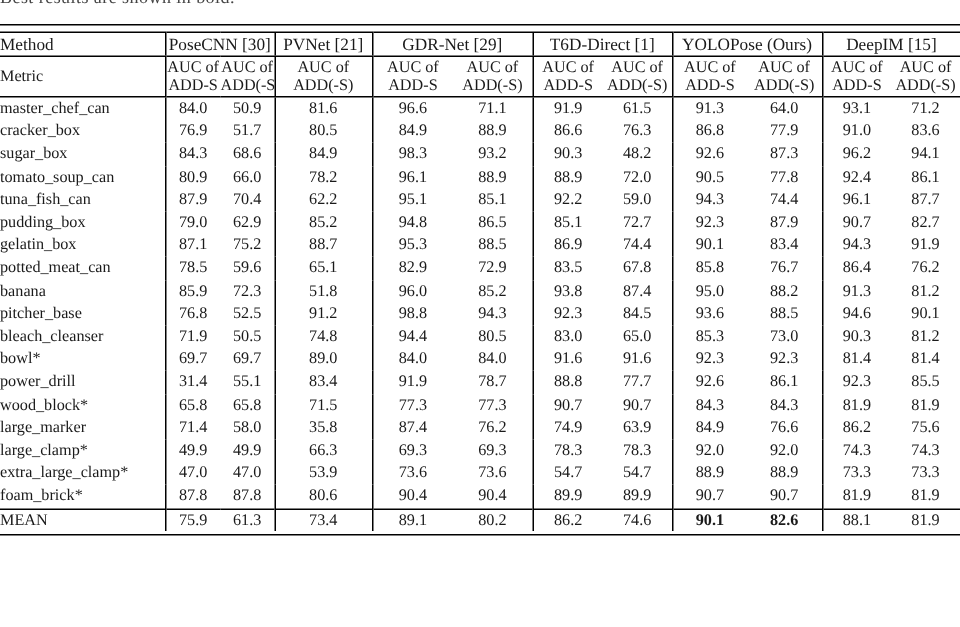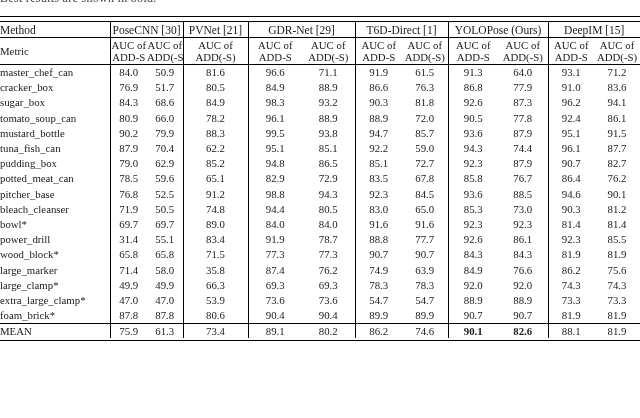--- a/index.html
+++ b/index.html
@@ -105,55 +105,41 @@
           <td>83.6</td>
         </tr>
         <tr>
           <td class="lbl">sugar_box</td>
           <td class="grp">84.3</td>
           <td>68.6</td>
           <td class="grp">84.9</td>
           <td class="grp">98.3</td>
           <td>93.2</td>
           <td class="grp">90.3</td>
-          <td>81.8</td>
+          <td>48.2</td>
           <td class="grp">92.6</td>
           <td>87.3</td>
           <td class="grp">96.2</td>
           <td>94.1</td>
         </tr>
         <tr>
           <td class="lbl">tomato_soup_can</td>
           <td class="grp">80.9</td>
           <td>66.0</td>
           <td class="grp">78.2</td>
           <td class="grp">96.1</td>
           <td>88.9</td>
           <td class="grp">88.9</td>
           <td>72.0</td>
           <td class="grp">90.5</td>
           <td>77.8</td>
           <td class="grp">92.4</td>
           <td>86.1</td>
         </tr>
         <tr>
-          <td class="lbl">mustard_bottle</td>
-          <td class="grp">90.2</td>
-          <td>79.9</td>
-          <td class="grp">88.3</td>
-          <td class="grp">99.5</td>
-          <td>93.8</td>
-          <td class="grp">94.7</td>
-          <td>85.7</td>
-          <td class="grp">93.6</td>
-          <td>87.9</td>
-          <td class="grp">95.1</td>
-          <td>91.5</td>
-        </tr>
-        <tr>
           <td class="lbl">tuna_fish_can</td>
           <td class="grp">87.9</td>
           <td>70.4</td>
           <td class="grp">62.2</td>
           <td class="grp">95.1</td>
           <td>85.1</td>
           <td class="grp">92.2</td>
           <td>59.0</td>
           <td class="grp">94.3</td>
           <td>74.4</td>
@@ -168,32 +154,60 @@
           <td class="grp">94.8</td>
           <td>86.5</td>
           <td class="grp">85.1</td>
           <td>72.7</td>
           <td class="grp">92.3</td>
           <td>87.9</td>
           <td class="grp">90.7</td>
           <td>82.7</td>
         </tr>
         <tr>
+          <td class="lbl">gelatin_box</td>
+          <td class="grp">87.1</td>
+          <td>75.2</td>
+          <td class="grp">88.7</td>
+          <td class="grp">95.3</td>
+          <td>88.5</td>
+          <td class="grp">86.9</td>
+          <td>74.4</td>
+          <td class="grp">90.1</td>
+          <td>83.4</td>
+          <td class="grp">94.3</td>
+          <td>91.9</td>
+        </tr>
+        <tr>
           <td class="lbl">potted_meat_can</td>
           <td class="grp">78.5</td>
           <td>59.6</td>
           <td class="grp">65.1</td>
           <td class="grp">82.9</td>
           <td>72.9</td>
           <td class="grp">83.5</td>
           <td>67.8</td>
           <td class="grp">85.8</td>
           <td>76.7</td>
           <td class="grp">86.4</td>
           <td>76.2</td>
+        </tr>
+        <tr>
+          <td class="lbl">banana</td>
+          <td class="grp">85.9</td>
+          <td>72.3</td>
+          <td class="grp">51.8</td>
+          <td class="grp">96.0</td>
+          <td>85.2</td>
+          <td class="grp">93.8</td>
+          <td>87.4</td>
+          <td class="grp">95.0</td>
+          <td>88.2</td>
+          <td class="grp">91.3</td>
+          <td>81.2</td>
         </tr>
         <tr>
           <td class="lbl">pitcher_base</td>
           <td class="grp">76.8</td>
           <td>52.5</td>
           <td class="grp">91.2</td>
           <td class="grp">98.8</td>
           <td>94.3</td>
           <td class="grp">92.3</td>
           <td>84.5</td>

